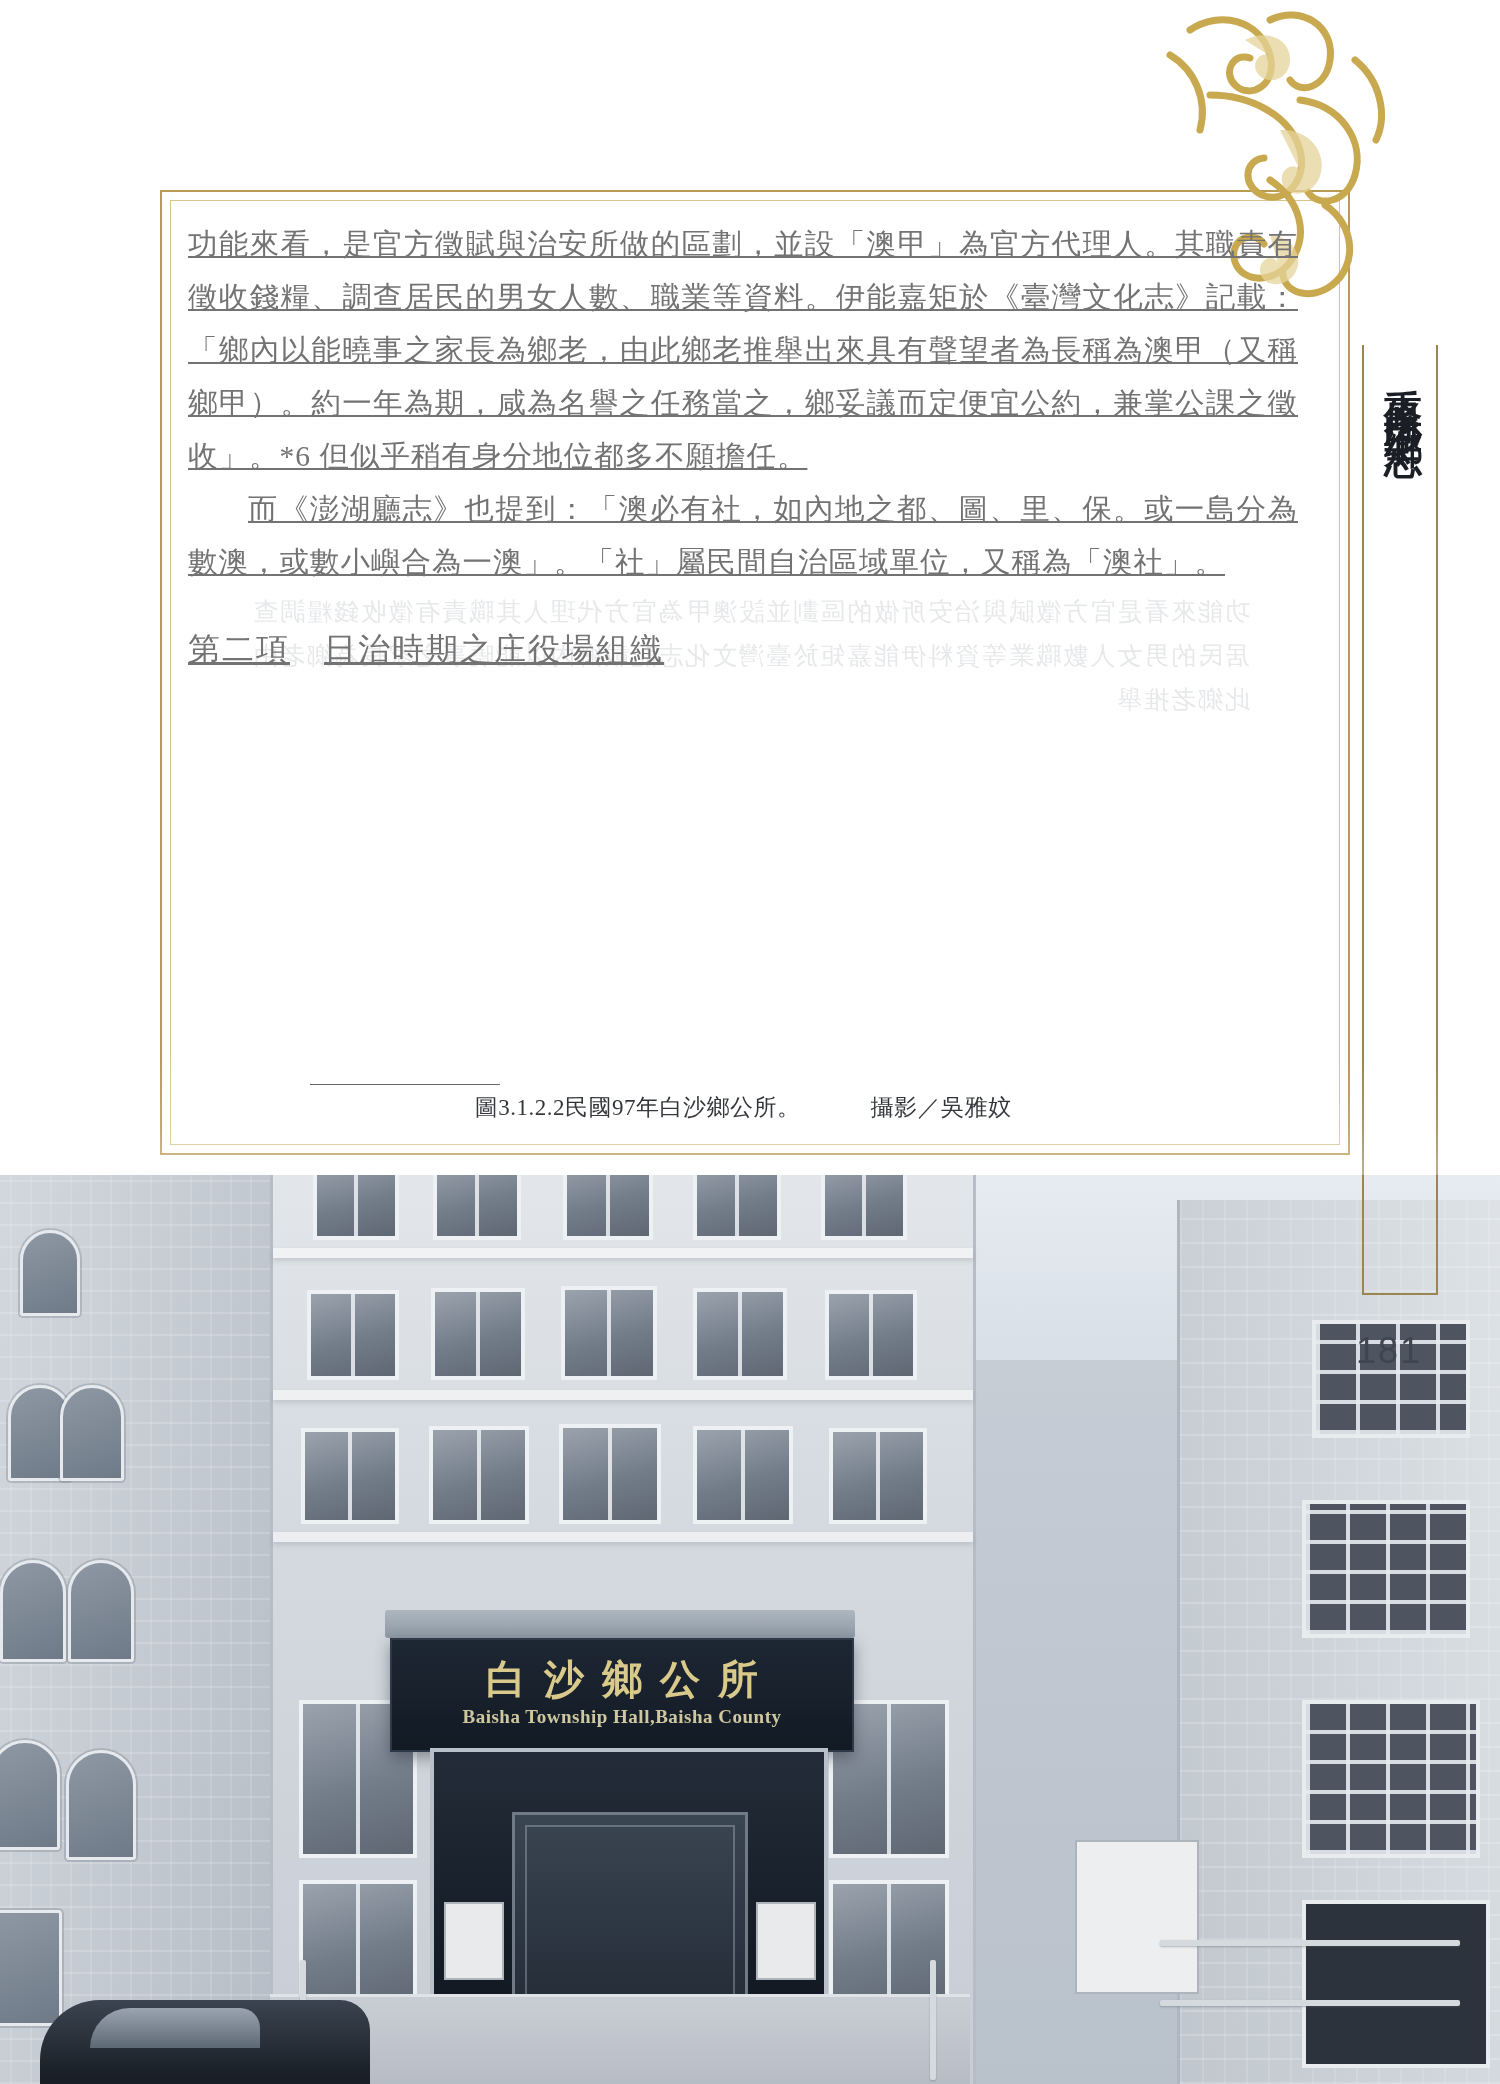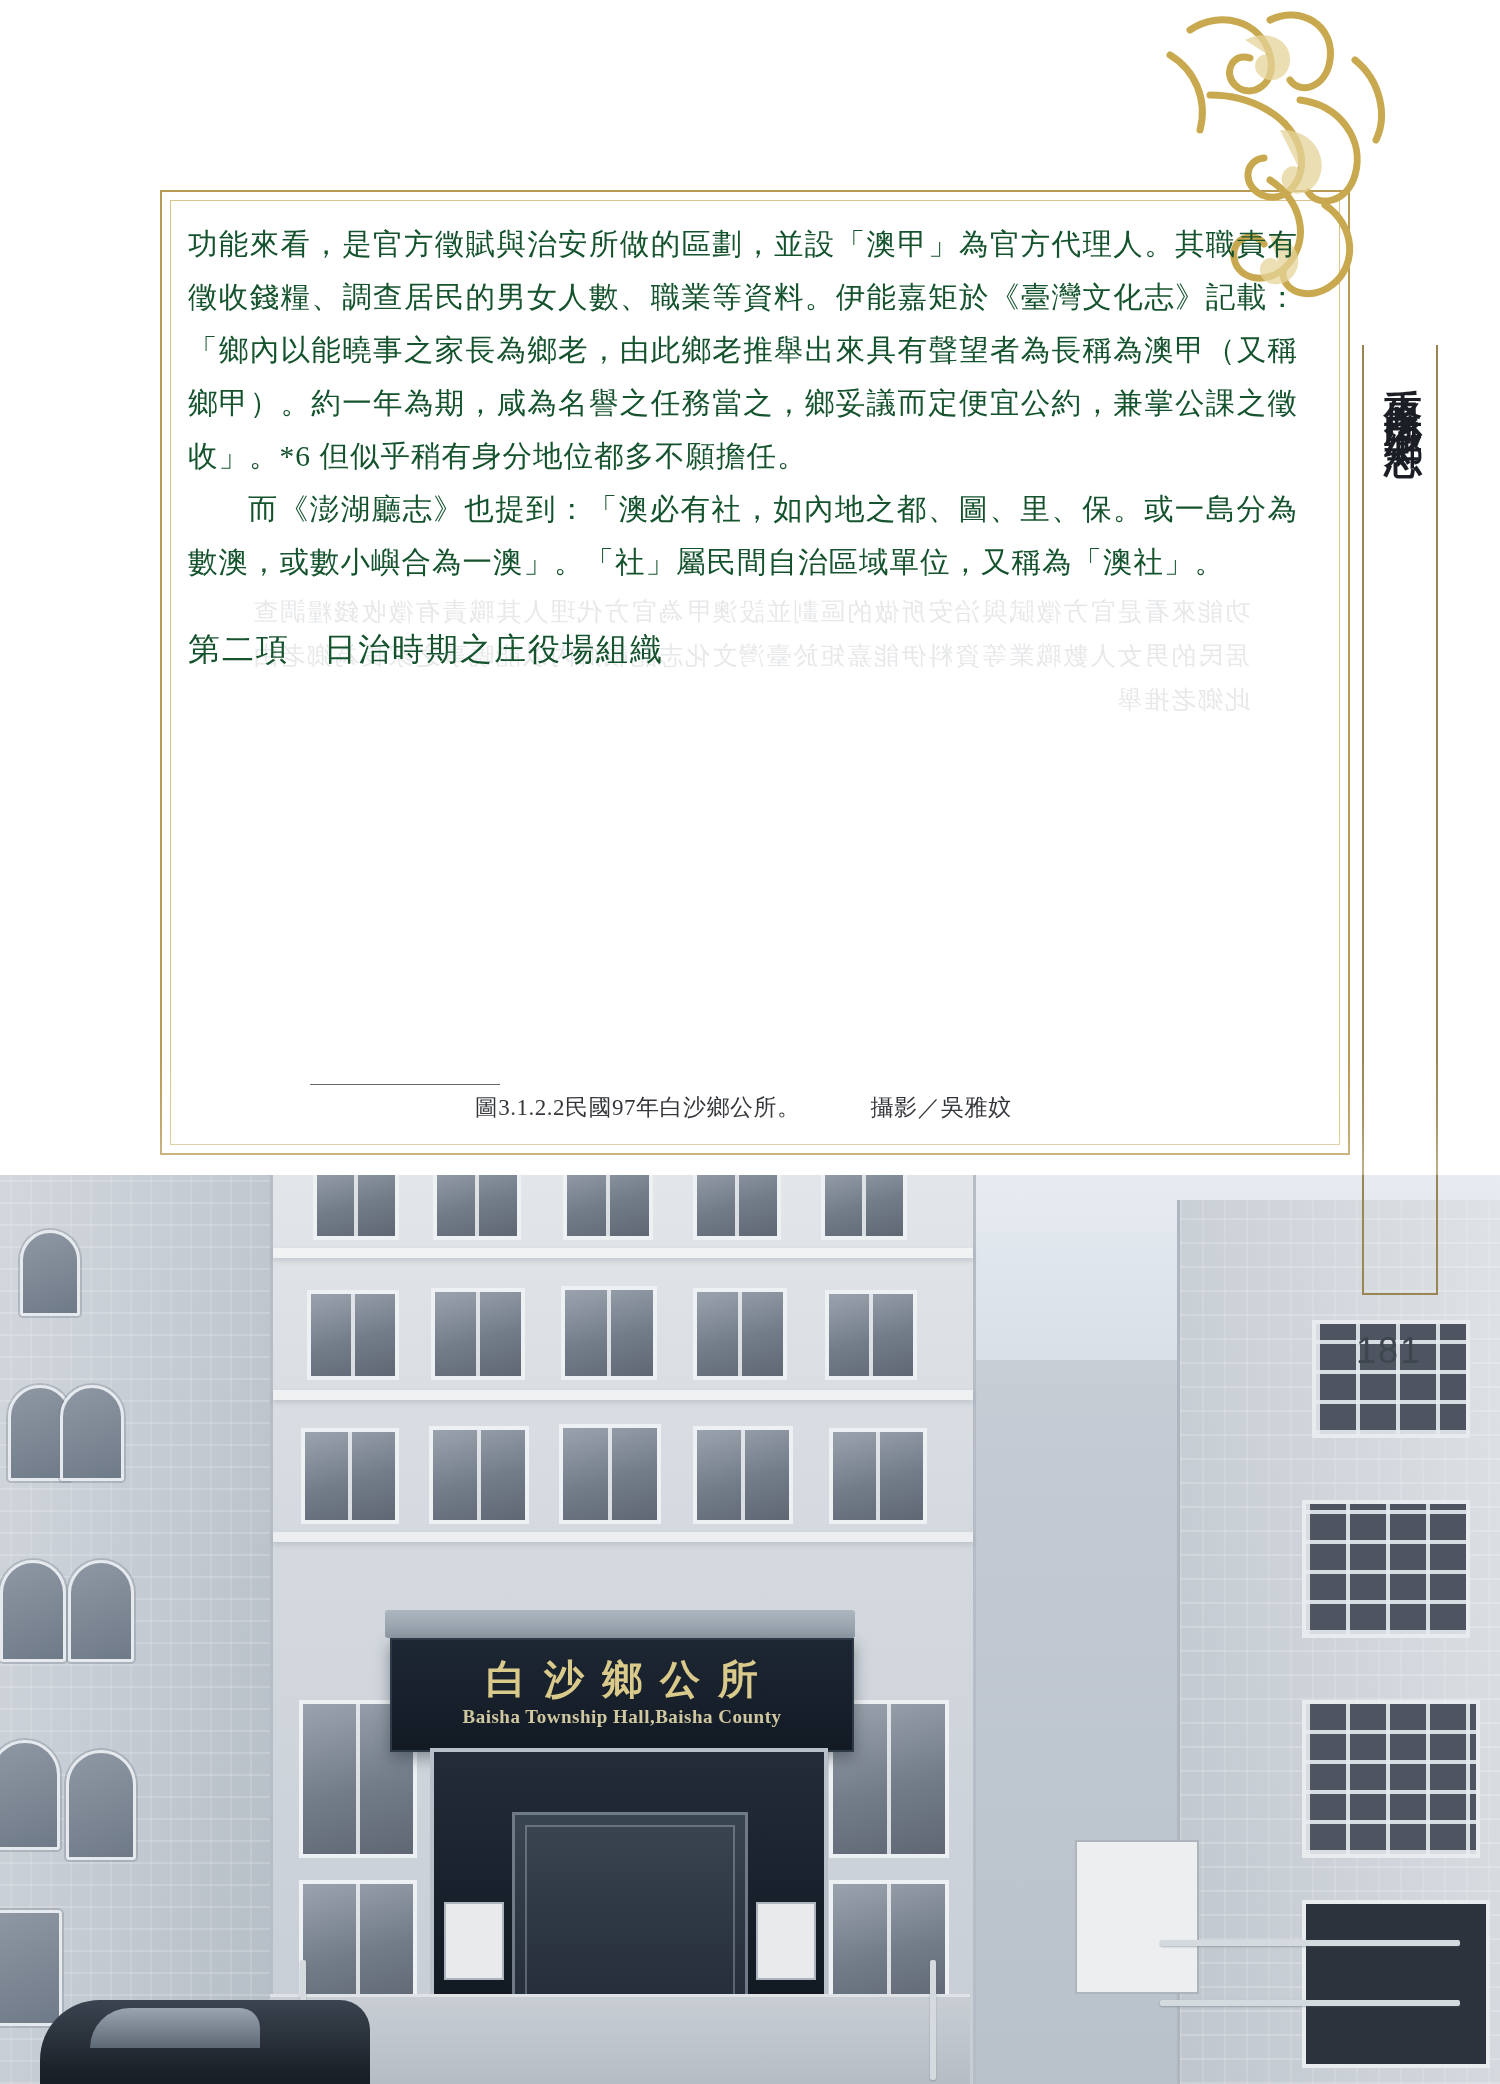--- a/index.html
+++ b/index.html
@@ -216,25 +216,26 @@
   .frame-inner {
     position: absolute;
     left: 8px; top: 8px; right: 8px; bottom: 8px;
     border: 1px solid #d8c48d;
   }
 
   .content {
     position: absolute;
     left: 188px; top: 218px;
     width: 1110px;
-    color: #14532d;
+    color: #737373;
     font-size: 29.5px;
     line-height: 53px;
     letter-spacing: 1px;
     text-align: justify;
+    text-decoration: underline;
   }
   .para {
     margin: 0 0 0 0;
     text-indent: 0;
   }
   .para.indent { text-indent: 60px; }
   .section-head {
     margin: 34px 0 22px 0;
     font-size: 32px;
     letter-spacing: 2px;

